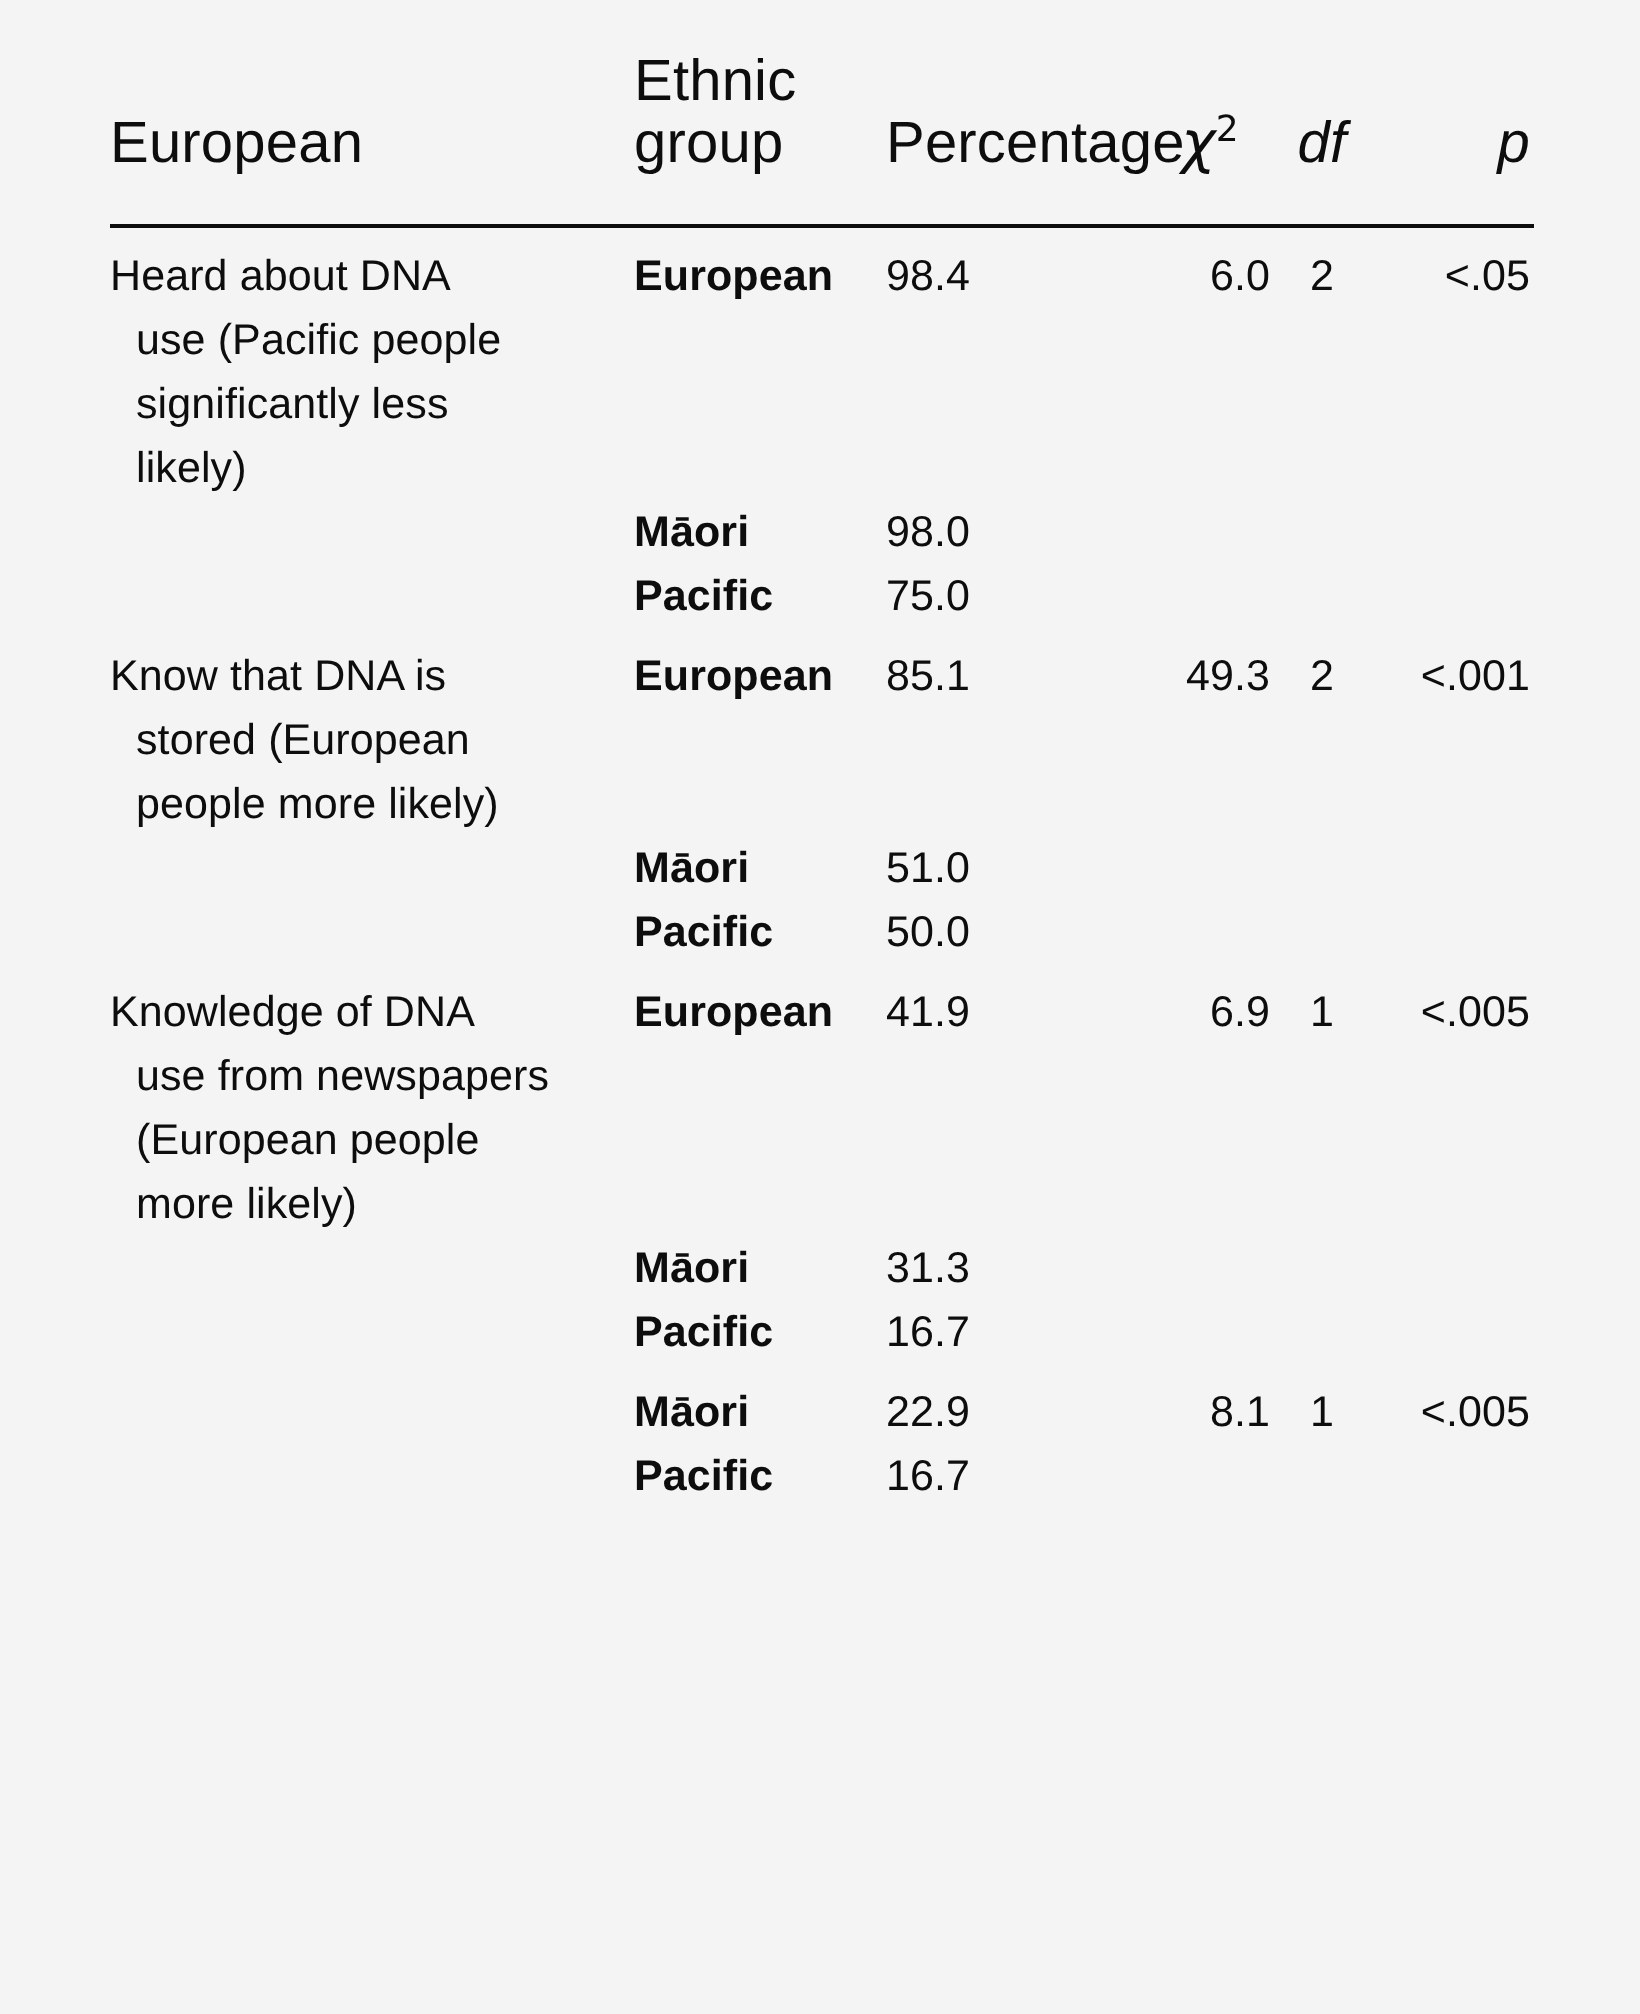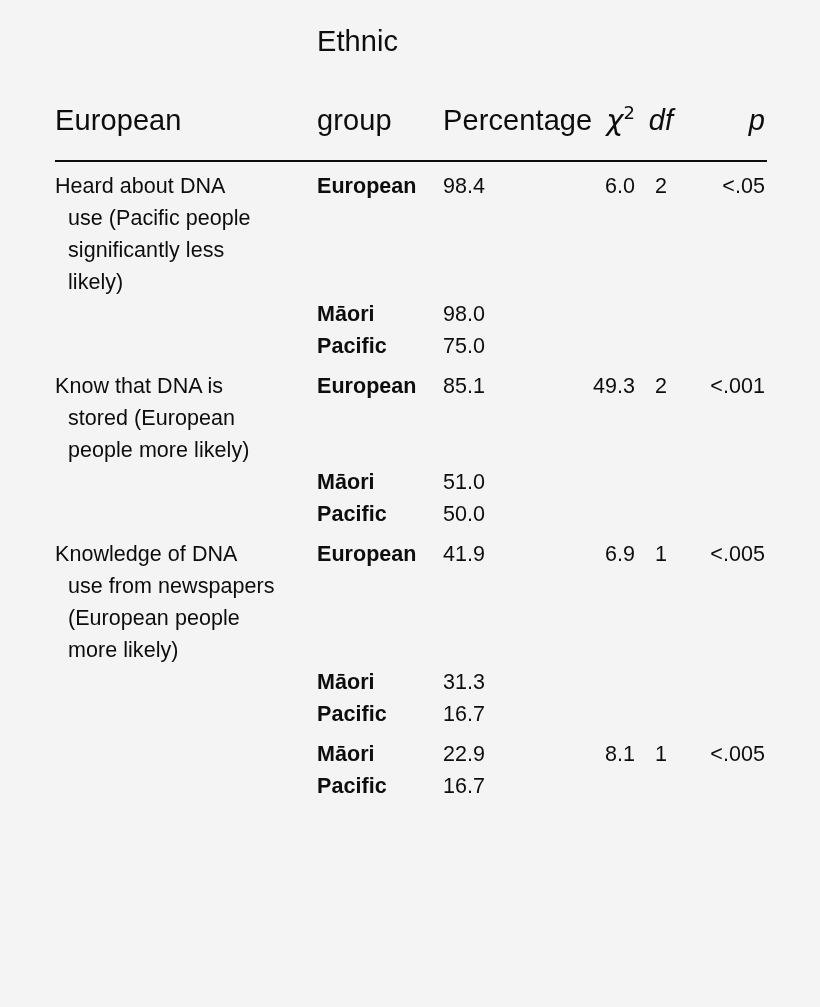--- a/index.html
+++ b/index.html
@@ -45,27 +45,27 @@
     font-weight: normal;
     font-size: 29px;
     line-height: 31px;
     vertical-align: bottom;
     padding: 0 0 24px 0;
     letter-spacing: 0.1px;
   }
   th.h-var   { text-align: left;  }
   th.h-eth   { text-align: left;  }
   th.h-pct   { text-align: right; padding-right: 10px; }
-  th.h-chi   { text-align: right;  padding-right: 2px; }
+  th.h-chi   { text-align: center;  padding-right: 2px; }
   th.h-df    { text-align: center; font-style: italic; }
   th.h-p     { text-align: right;  font-style: italic; padding-right: 2px; }
 
   .eth-stack { display: block; }
   .eth-stack .l1 { display: block; }
-  .eth-stack .l2 { display: block; margin-top: 48px; }
+  .eth-stack .l2 { display: block; }
 
   .chi-sym {
     font-style: italic;
     font-family: "DejaVu Sans", "Liberation Sans", sans-serif;
   }
   .chi-sym sup {
     font-size: 0.62em;
     font-style: normal;
     vertical-align: super;
     line-height: 0;

